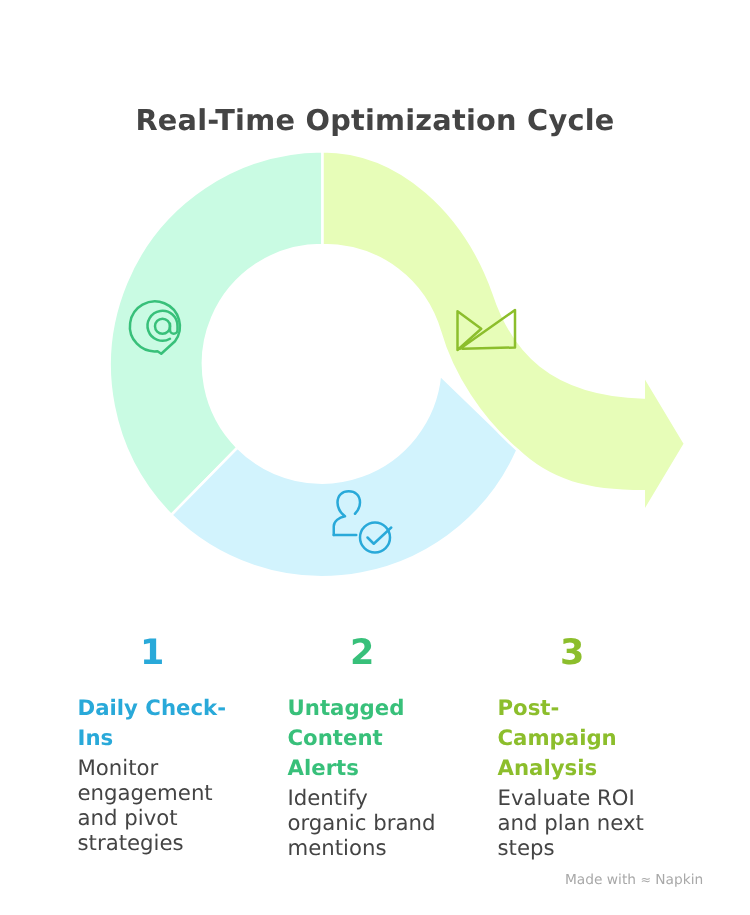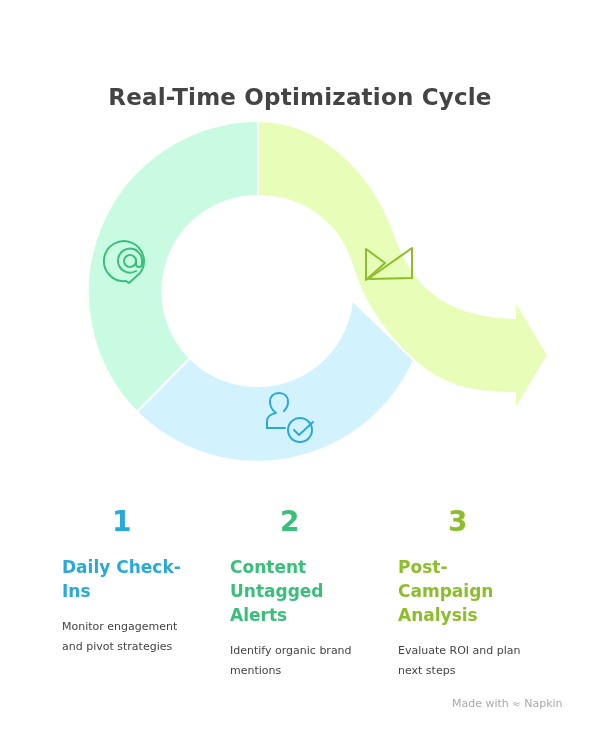--- a/index.html
+++ b/index.html
@@ -2,21 +2,21 @@
 <html><head>
 <meta charset="utf-8">
 <style>
   html, body { margin: 0; padding: 0; background: #ffffff; }
   body { width: 600px; height: 732px; position: relative; overflow: hidden; font-family: "DejaVu Sans", sans-serif; }
   .title { position: absolute; top: 52px; left: 0; width: 600px; text-align: center; font-size: 23px; font-weight: bold; color: #444444; letter-spacing: 0.2px; margin-top: 32px; }
   svg.diagram { position: absolute; left: 0; top: 0; }
   .step { position: absolute; top: 505px; width: 160px; }
   .step .num { font-size: 28px; font-weight: bold; text-align: left; padding-left: 50px; height: 40px; }
   .step .head { margin-top: 10px; font-size: 17px; font-weight: bold; line-height: 24px; }
-  .step .desc { margin-top: 14px; font-size: 11px; color: #444444; line-height: 20px; }
+  .step .desc { margin-top: 2px; font-size: 17px; color: #444444; line-height: 20px; }
   .s1 { left: 62px; } .s2 { left: 230px; } .s3 { left: 398px; }
   .footer { position: absolute; left: 452px; top: 697px; font-size: 11px; color: #a8a8a8; }
 </style>
 </head>
 <body>
 
 <div class="title">Real-Time Optimization Cycle</div>
 
 <svg class="diagram" width="600" height="732" viewBox="0 0 600 732">
 
@@ -50,22 +50,22 @@
   <div class="head" style="color:#29a9d9">
     <div>Daily Check-</div>
     <div>Ins</div>
   </div>
   <div class="desc" style="width:130px">Monitor engagement and pivot strategies</div>
 </div>
 
 <div class="step s2">
   <div class="num" style="color:#38c07a">2</div>
   <div class="head" style="color:#38c07a">
+    <div>Untagged</div>
     <div>Content</div>
-    <div>Untagged</div>
     <div>Alerts</div>
   </div>
   <div class="desc" style="width:130px">Identify organic brand mentions</div>
 </div>
 
 <div class="step s3">
   <div class="num" style="color:#8cbe2c">3</div>
   <div class="head" style="color:#8cbe2c">
     <div>Post-</div>
     <div>Campaign</div>

